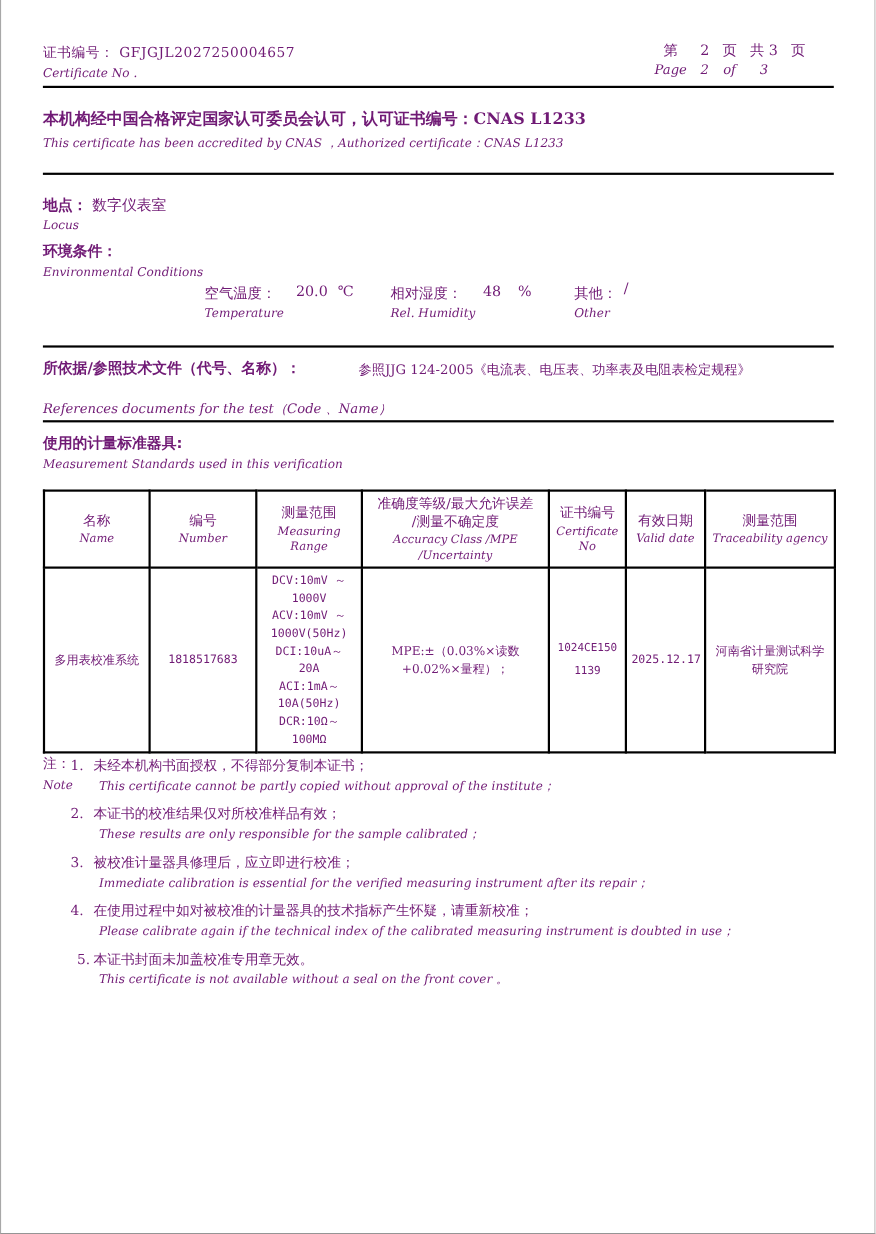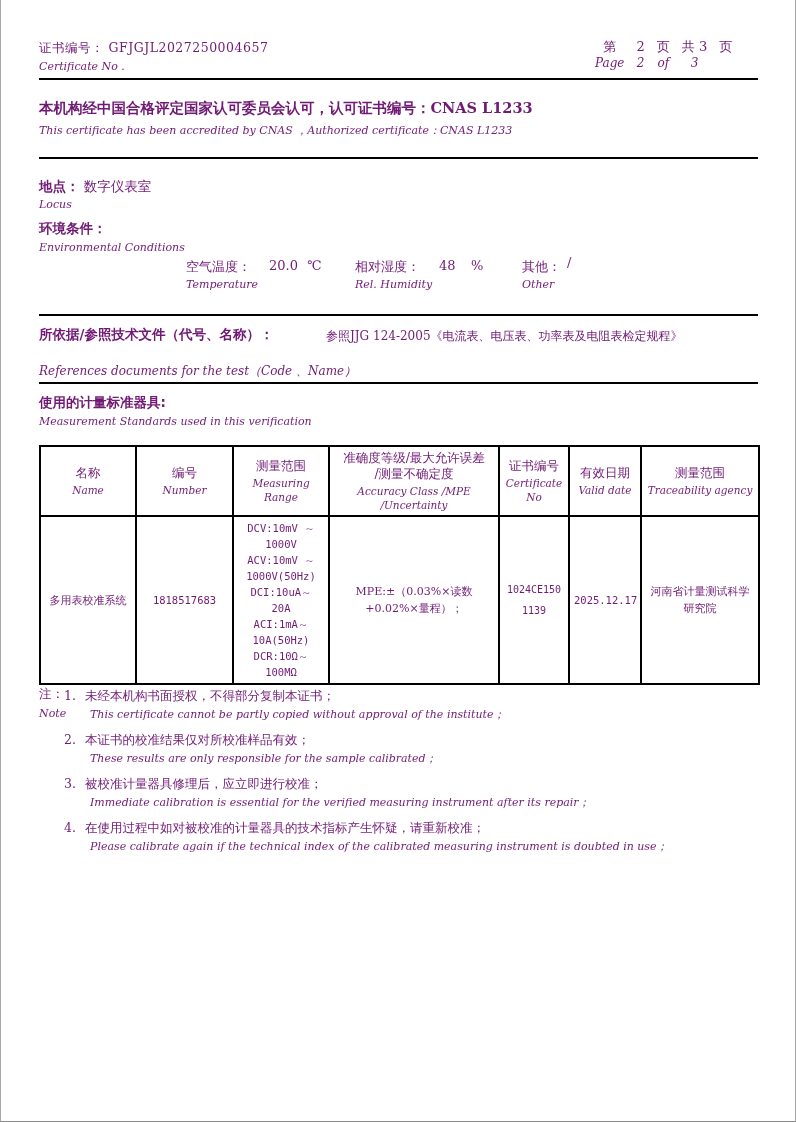--- a/index.html
+++ b/index.html
@@ -250,16 +250,20 @@
         <div class="en">These results are only responsible for the sample calibrated；</div>
       </div>
       <div class="note-item">
         <div class="zh"><span class="num">3.</span><span>被校准计量器具修理后，应立即进行校准；</span></div>
         <div class="en">Immediate calibration is essential for the verified measuring instrument after its repair；</div>
       </div>
       <div class="note-item">
         <div class="zh"><span class="num">4.</span><span>在使用过程中如对被校准的计量器具的技术指标产生怀疑，请重新校准；</span></div>
         <div class="en">Please calibrate again if the technical index of the calibrated measuring instrument is doubted in use；</div>
       </div>
+      <div class="note-item tight">
+        <div class="zh"><span class="num">5.</span><span>本证书封面未加盖校准专用章无效。</span></div>
+        <div class="en">This certificate is not available without a seal on the front cover 。</div>
+      </div>
     </div>
   </div>
 
 </div>
 
 </body></html>

